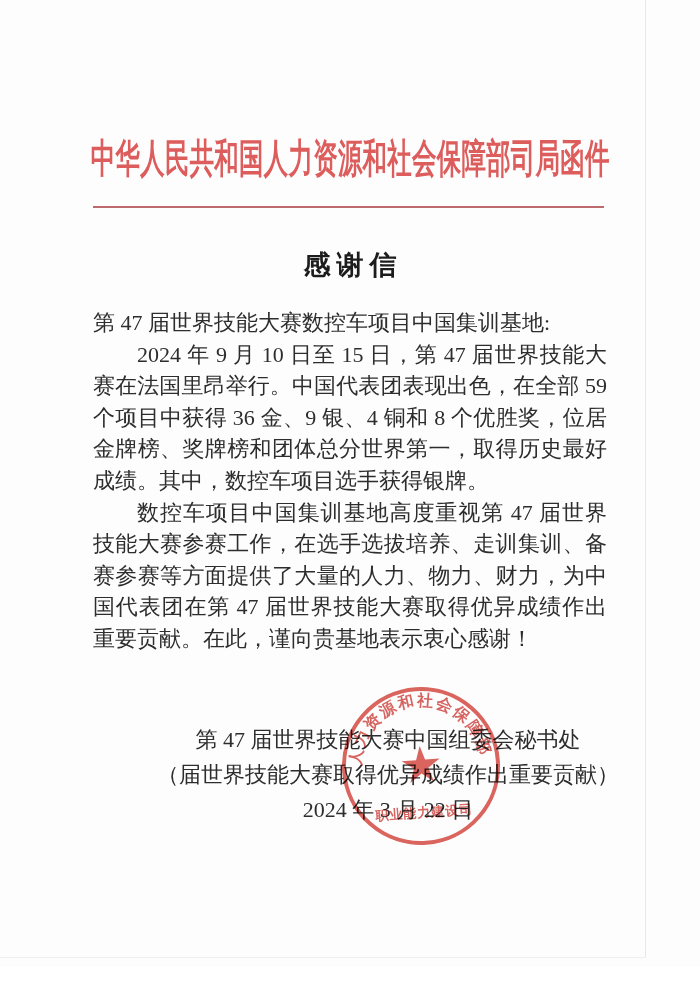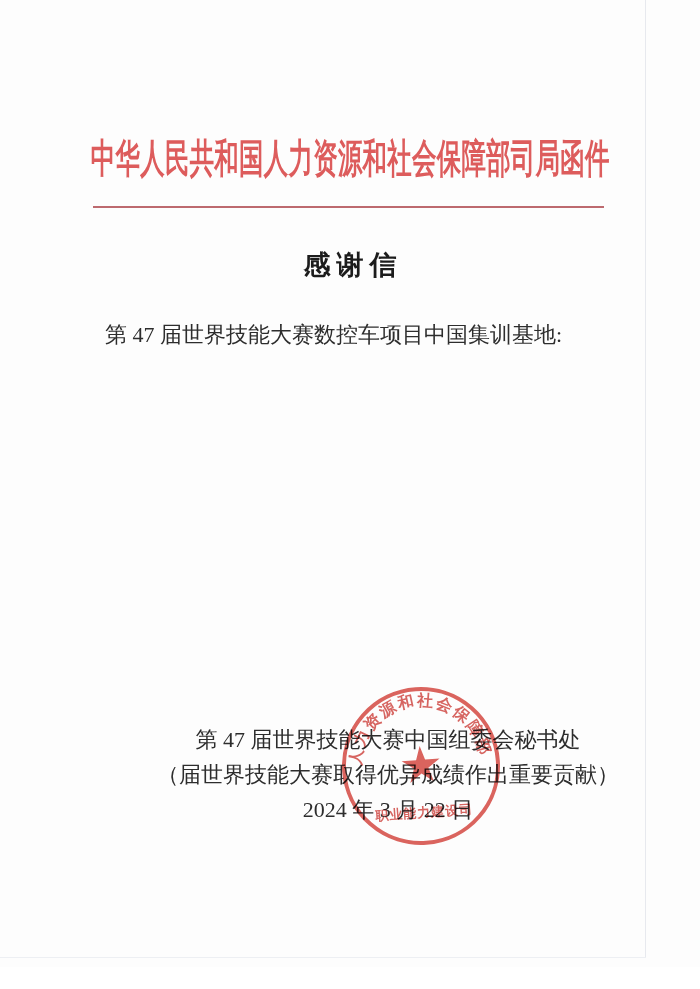--- a/index.html
+++ b/index.html
@@ -45,21 +45,21 @@
   
   .body {
     position: absolute;
     top: 307px; left: 93px; width: 514px;
     font-size: 22px;
     line-height: 31.6px;
     color: #2d2d2d;
     text-align: justify;
     text-justify: inter-ideograph;
   }
-  .body p { margin: 12px; }
+  .body p { margin: 0; }
   .body .para { text-indent: 2em; }
   
   .signature {
     position: absolute;
     top: 722px; left: 131px; width: 514px;
     font-size: 22px;
     line-height: 35px;
     color: #2d2d2d;
     text-align: center;
   }
@@ -110,20 +110,22 @@
   <div class="doc-header">
     <span class="doc-header-text">中华人民共和国人力资源和社会保障部司局函件</span>
   </div>
 
   <div class="red-rule"></div>
 
   <div class="title">感谢信</div>
 
   <div class="body">
     <p class="salutation">第 47 届世界技能大赛数控车项目中国集训基地:</p>
+    <p class="para">2024 年 9 月 10 日至 15 日，第 47 届世界技能大赛在法国里昂举行。中国代表团表现出色，在全部 59 个项目中获得 36 金、9 银、4 铜和 8 个优胜奖，位居金牌榜、奖牌榜和团体总分世界第一，取得历史最好成绩。其中，数控车项目选手获得银牌。</p>
+    <p class="para">数控车项目中国集训基地高度重视第 47 届世界技能大赛参赛工作，在选手选拔培养、走训集训、备赛参赛等方面提供了大量的人力、物力、财力，为中国代表团在第 47 届世界技能大赛取得优异成绩作出重要贡献。在此，谨向贵基地表示衷心感谢！</p>
   </div>
 
   <div class="signature">
     <p>第 47 届世界技能大赛中国组委会秘书处</p>
     <p>（届世界技能大赛取得优异成绩作出重要贡献）</p>
     <p>2024 年 3 月 22 日</p>
   </div>
 
   <div class="seal">
     <svg viewBox="0 0 170 170" xmlns="http://www.w3.org/2000/svg">

